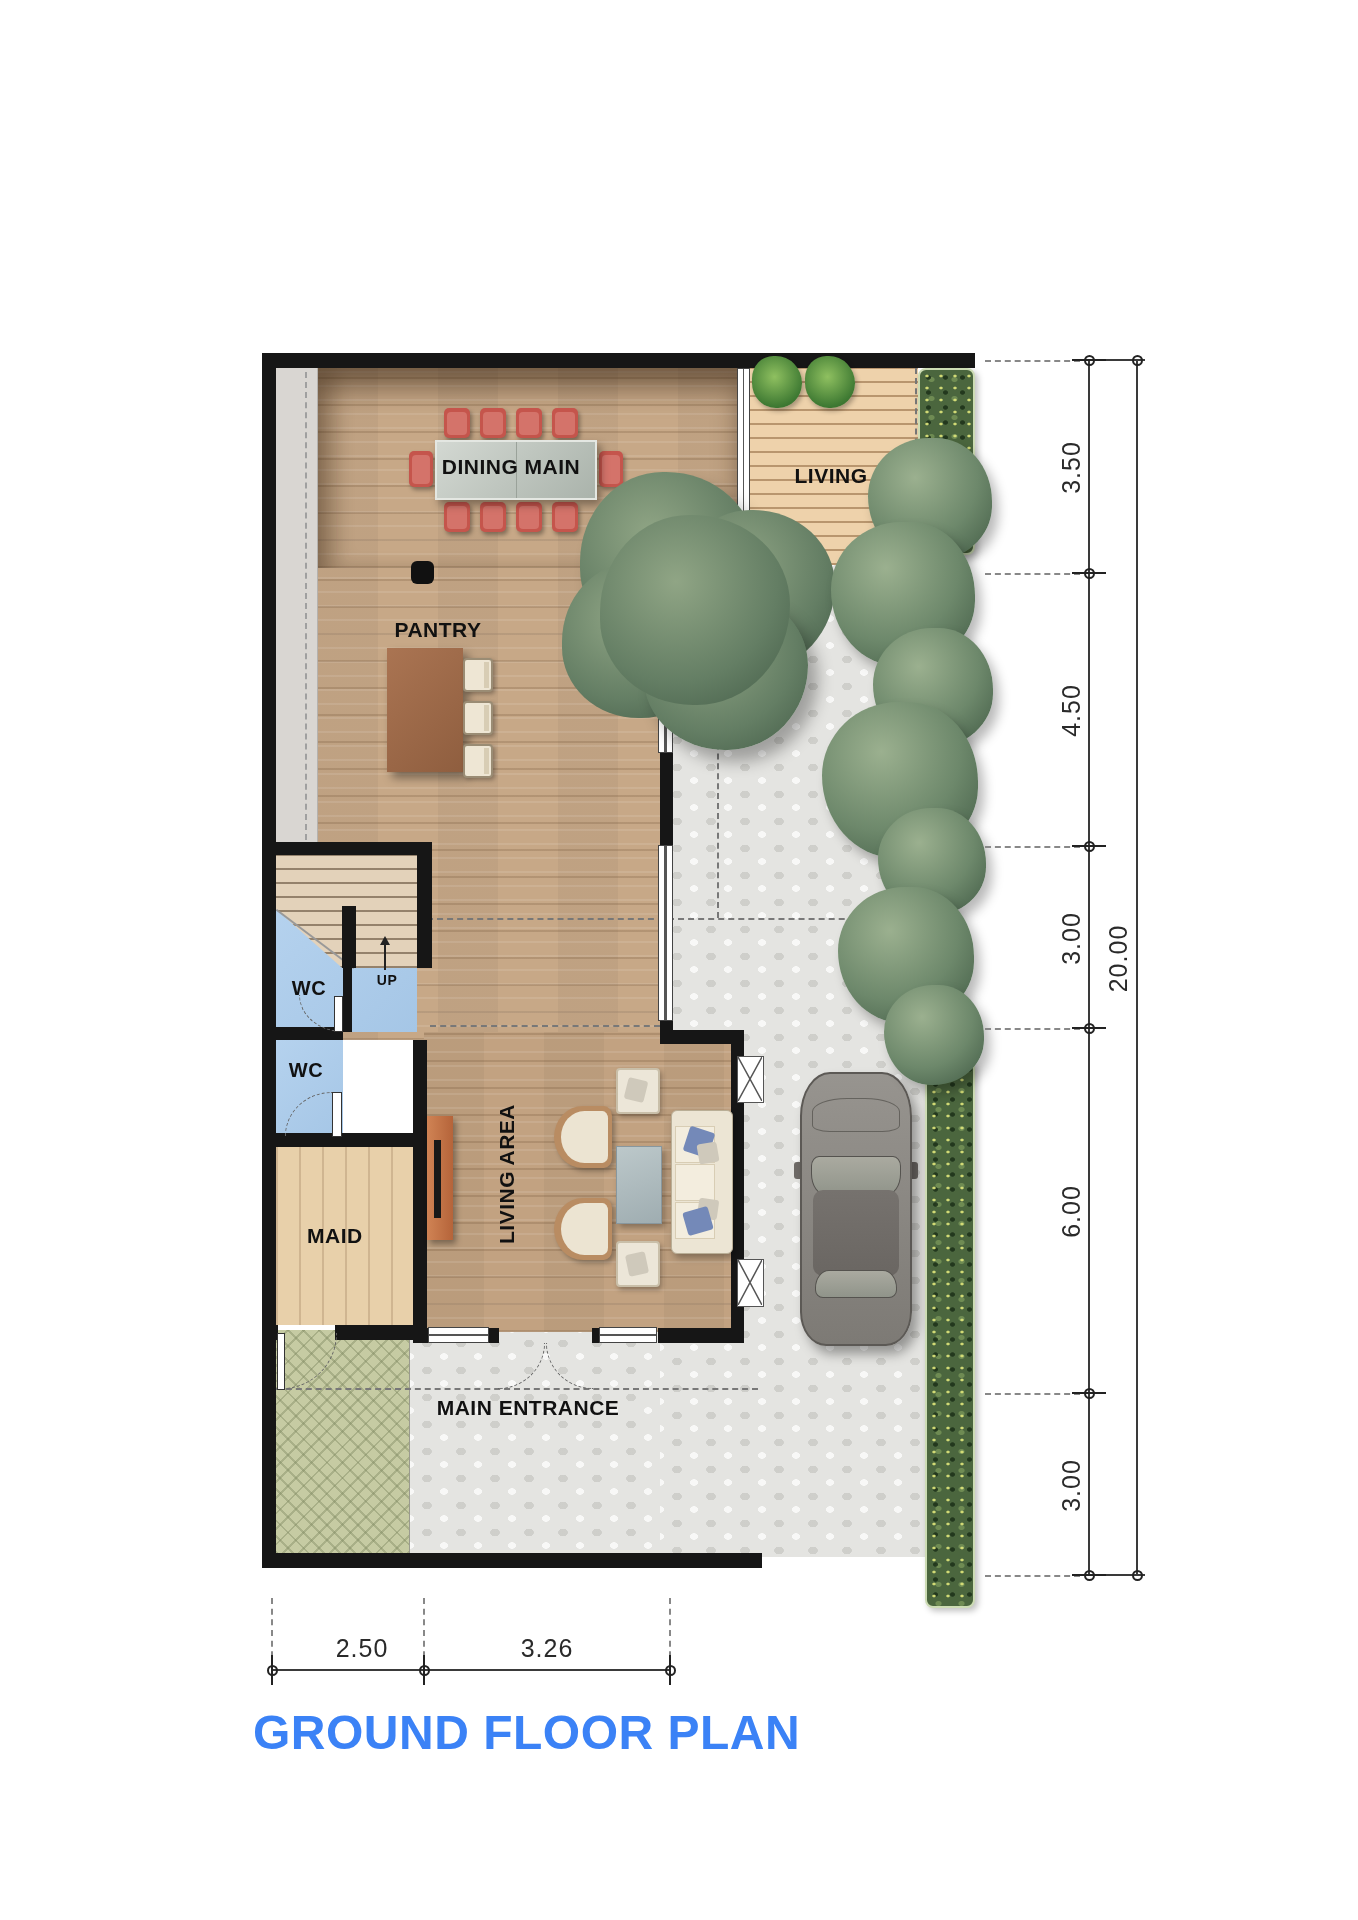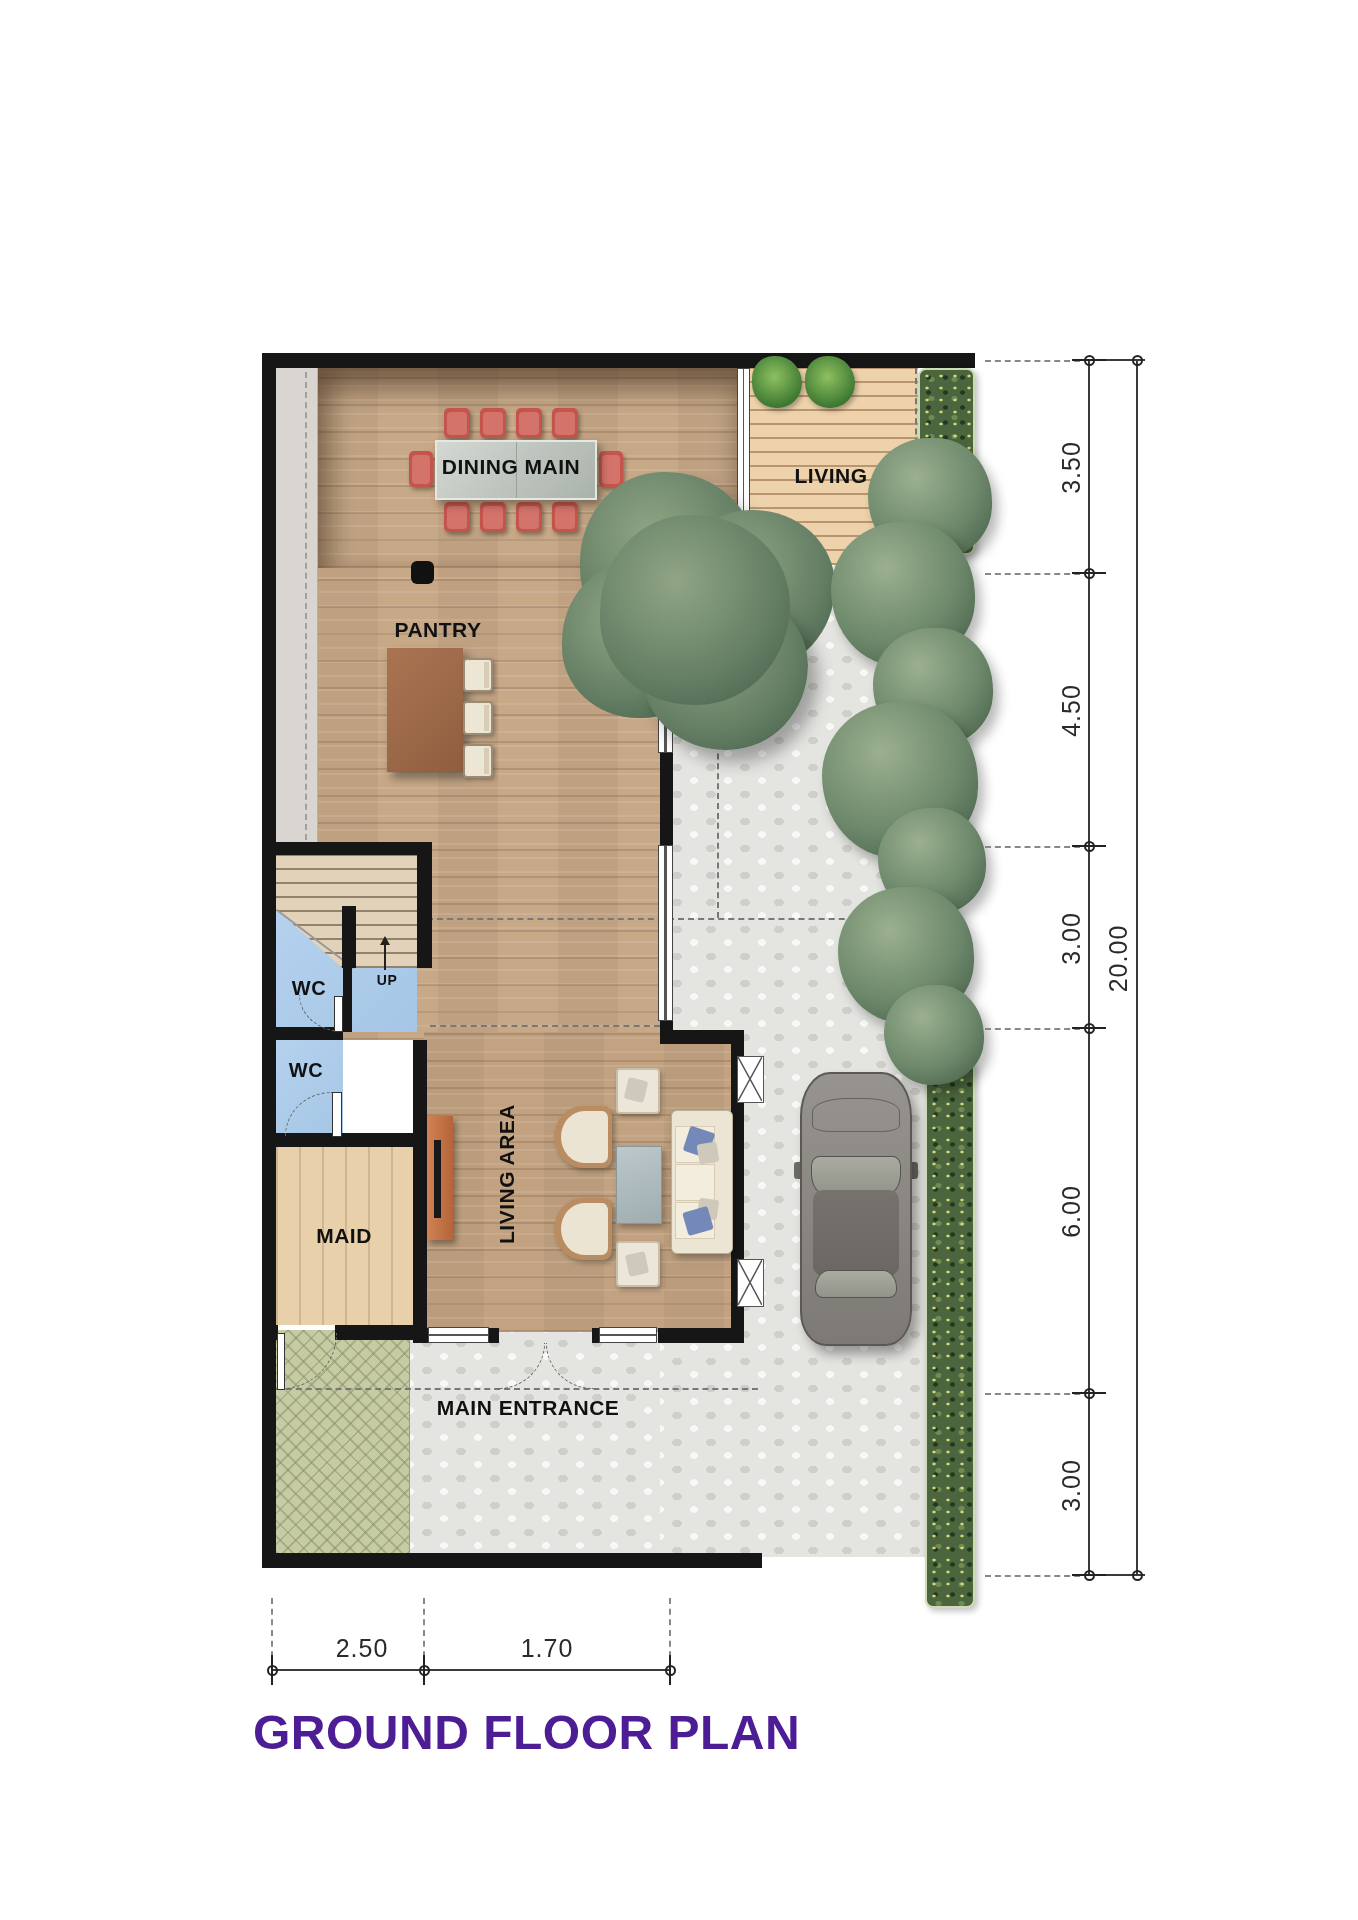--- a/index.html
+++ b/index.html
@@ -93,21 +93,21 @@
   .car-body{background:linear-gradient(180deg,#97948f,#7d7a75);border:2px solid #5c5955;
             border-radius:30px 30px 26px 26px / 44px 44px 34px 34px;box-shadow:6px 8px 12px rgba(0,0,0,.35);}
   .car-glass{background:linear-gradient(180deg,#aaaaa0,#90948a);border:1px solid #55534f;}
   .car-roof{background:linear-gradient(180deg,#76726e,#6a6662);border-radius:10px;}
   .car-mirror{background:#6e6a66;border-radius:3px;}
 
   
   .lbl{color:#111;font-weight:bold;white-space:nowrap;letter-spacing:.5px;}
   .rot{transform:rotate(-90deg);transform-origin:center;}
   .dimtxt{color:#2a2a2a;font-size:25px;font-weight:400;letter-spacing:1px;white-space:nowrap;text-align:center;}
-  .title{color:#4c1d95;font-size:48px;font-weight:bold;letter-spacing:.5px;white-space:nowrap;text-align:center;}
+  .title{color:#3b82f6;font-size:48px;font-weight:bold;letter-spacing:.5px;white-space:nowrap;text-align:center;}
 
   
   .dimline{background:#3a3a3a;}
   .tickc{width:11px;height:11px;border:2px solid #222;border-radius:50%;background:transparent;}
   .tickl-h{height:2px;background:#222;}
   .tickl-v{width:2px;background:#222;}
   .ext{border-color:#888;}
   .xbox{border:1.5px solid #555;background:#fff;}
 </style>
 </head>
@@ -266,21 +266,21 @@
   <div class="bush" style="left:822px;top:702px;width:156px;height:156px;"></div>
   <div class="bush" style="left:878px;top:808px;width:108px;height:108px;"></div>
   <div class="bush" style="left:838px;top:887px;width:136px;height:136px;"></div>
   <div class="bush" style="left:884px;top:985px;width:100px;height:100px;"></div>
 
   <div class="lbl" style="left:420px;top:455px;width:182px;text-align:center;font-size:21px;">DINING MAIN</div>
   <div class="lbl" style="left:761px;top:464px;width:140px;text-align:center;font-size:21px;">LIVING</div>
   <div class="lbl" style="left:383px;top:618px;width:110px;text-align:center;font-size:21px;">PANTRY</div>
   <div class="lbl" style="left:284px;top:977px;width:50px;text-align:center;font-size:20px;">WC</div>
   <div class="lbl" style="left:281px;top:1059px;width:50px;text-align:center;font-size:20px;">WC</div>
-  <div class="lbl" style="left:289px;top:1224px;width:110px;text-align:center;font-size:21px;">MAID</div>
+  <div class="lbl" style="left:307px;top:1224px;width:110px;font-size:21px;">MAID</div>
   <div class="lbl rot" style="left:416px;top:1163px;width:180px;height:22px;text-align:center;font-size:21px;">LIVING AREA</div>
   <div class="lbl" style="left:428px;top:1396px;width:200px;text-align:center;font-size:21px;">MAIN ENTRANCE</div>
   <div class="lbl" style="left:372px;top:972px;width:30px;text-align:center;font-size:14px;">UP</div>
 
   <div class="dimline" style="left:1088px;top:360px;width:2px;height:1215px;"></div>
   <div class="dimline" style="left:1136px;top:360px;width:2px;height:1215px;"></div>
   <div class="dimline" style="left:1089px;top:359px;width:56px;height:2px;"></div>
   <div class="dimline" style="left:1089px;top:1574px;width:56px;height:2px;"></div>
 
   <div class="dashline-h ext" style="left:985px;top:360px;width:95px;"></div>
@@ -317,17 +317,17 @@
   <div class="dashline-v ext" style="left:423px;top:1598px;height:70px;"></div>
   <div class="dashline-v ext" style="left:669px;top:1598px;height:70px;"></div>
   <div class="tickl-v" style="left:271px;top:1655px;height:30px;"></div>
   <div class="tickc" style="left:267px;top:1665px;"></div>
   <div class="tickl-v" style="left:423px;top:1655px;height:30px;"></div>
   <div class="tickc" style="left:419px;top:1665px;"></div>
   <div class="tickl-v" style="left:669px;top:1655px;height:30px;"></div>
   <div class="tickc" style="left:665px;top:1665px;"></div>
 
   <div class="dimtxt" style="left:327px;top:1634px;width:70px;">2.50</div>
-  <div class="dimtxt" style="left:512px;top:1634px;width:70px;">1.70</div>
+  <div class="dimtxt" style="left:512px;top:1634px;width:70px;">3.26</div>
 
   <div class="title" style="left:253px;top:1705px;">GROUND FLOOR PLAN</div>
 
 </div>
 
 </body></html>

